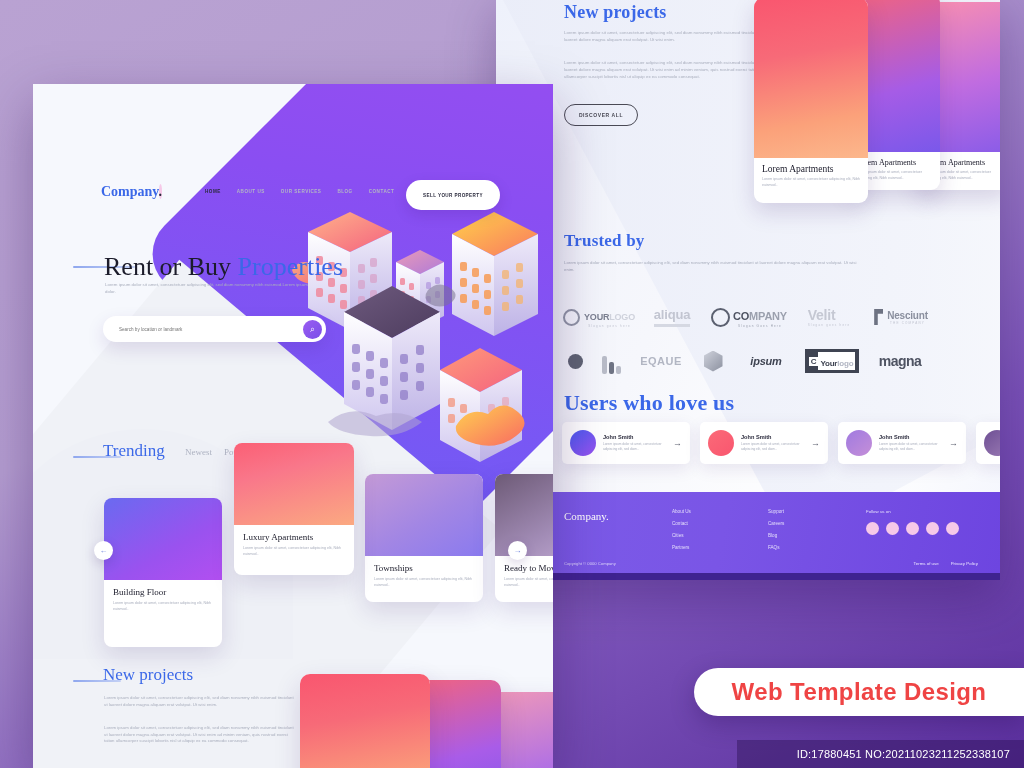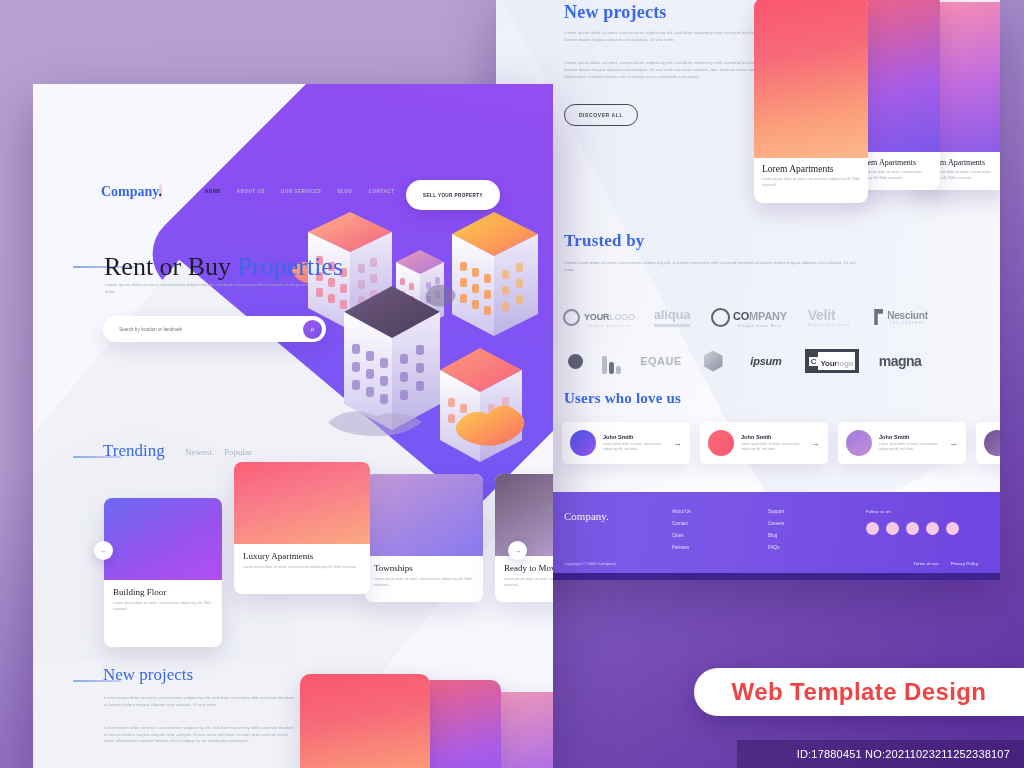--- a/index.html
+++ b/index.html
@@ -63,21 +63,21 @@
   #trusted-title{position:absolute;left:68px;top:237px;font-size:17px;}
   #trusted-desc{position:absolute;left:68px;top:266px;width:300px;font-size:4.3px;}
   .logo-grid{position:absolute;left:66px;top:310px;width:360px;display:flex;flex-direction:column;gap:18px;}
   .logo-row{display:flex;align-items:center;gap:10px;}
   .logo{height:26px;display:flex;align-items:center;justify-content:center;color:#b9bcc8;flex:none;}
   .lg-txt{font-size:9px;font-weight:700;letter-spacing:-.2px;color:#8e93a3;}
   .lg-sub{font-size:3px;letter-spacing:1.2px;color:#c2c5d1;text-align:center;}
   .ring{width:13px;height:13px;border-radius:50%;border:2.2px solid #9196a6;display:inline-block;}
 
   
-  #users-title{position:absolute;left:68px;top:396px;font-size:15px;}
+  #users-title{position:absolute;left:68px;top:396px;font-size:22px;}
   .tcards{position:absolute;left:66px;top:428px;display:flex;gap:10px;}
   .tcard{
     width:112px;height:42px;background:#fff;border-radius:5px;
     box-shadow:0 5px 16px rgba(60,30,110,.10);
     display:flex;align-items:center;gap:7px;padding:0 8px;flex:none;
   }
   .avatar{width:26px;height:26px;border-radius:50%;flex:none;}
   .tc-name{font-size:5.6px;font-weight:700;color:#2a2a3c;}
   .tc-txt{font-size:3.2px;color:#a9aebd;line-height:1.5;margin-top:2px;}
   .arrow{margin-left:auto;font-size:9px;color:#5d6170;}
@@ -164,21 +164,21 @@
     position:absolute;background:#fff;border-radius:8px;overflow:hidden;
     box-shadow:0 9px 24px rgba(60,30,110,.14);
   }
   .p-img{width:100%;}
   .p-body{padding:7px 9px 9px;}
   .p-name{font-size:9px;color:#1c1c2b;}
   .p-desc{font-size:3.6px;margin-top:4px;}
 
   #card1{left:71px;top:414px;width:118px;height:149px;}
   #card1 .p-img{height:82px;background:linear-gradient(150deg,#6a6af0,#9a52ef 60%,#b24ff0);}
-  #card2{left:201px;top:378px;width:136px;height:132px;z-index:3;}
+  #card2{left:201px;top:359px;width:120px;height:132px;z-index:3;}
   #card2 .p-img{height:82px;background:linear-gradient(165deg,#fb5f75 0%,#f9778a 35%,#fba981 100%);}
   #card3{left:332px;top:390px;width:118px;height:128px;}
   #card3 .p-img{height:82px;background:linear-gradient(150deg,#c49ad6,#a286e4 55%,#8a7aef);}
   #card4{left:462px;top:390px;width:118px;height:128px;}
   #card4 .p-img{height:82px;background:linear-gradient(150deg,#6d5a76,#a28cb6 60%,#c7b0d8);}
 
   .navarrow{
     position:absolute;width:19px;height:19px;border-radius:50%;background:#fff;
     box-shadow:0 4px 11px rgba(60,30,110,.18);display:flex;align-items:center;
     justify-content:center;font-size:8px;color:#6a7fdc;z-index:5;

